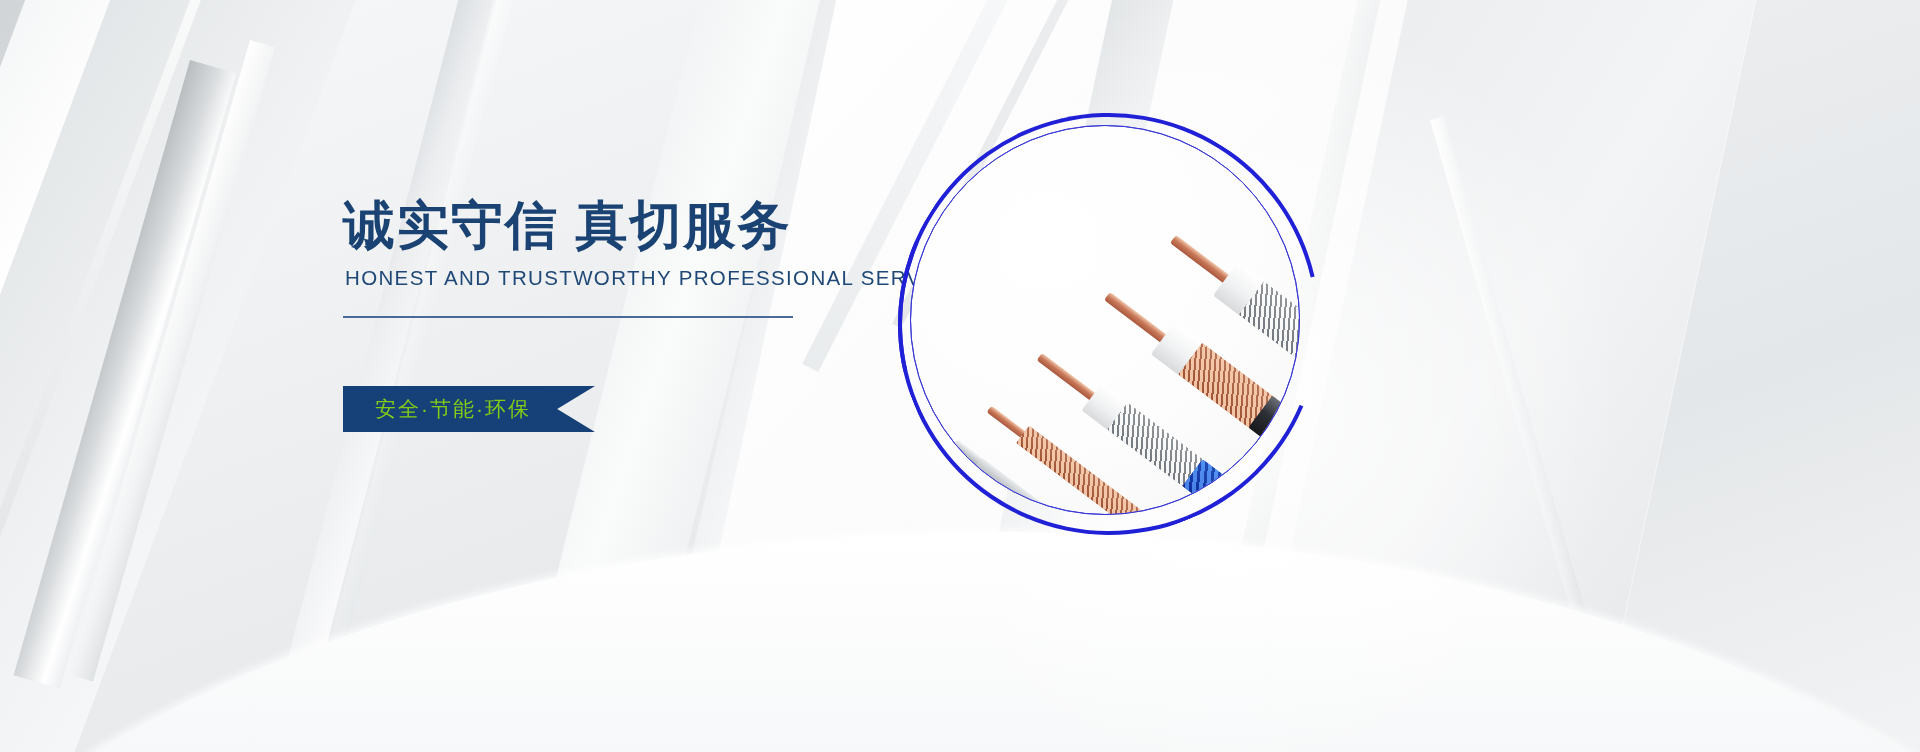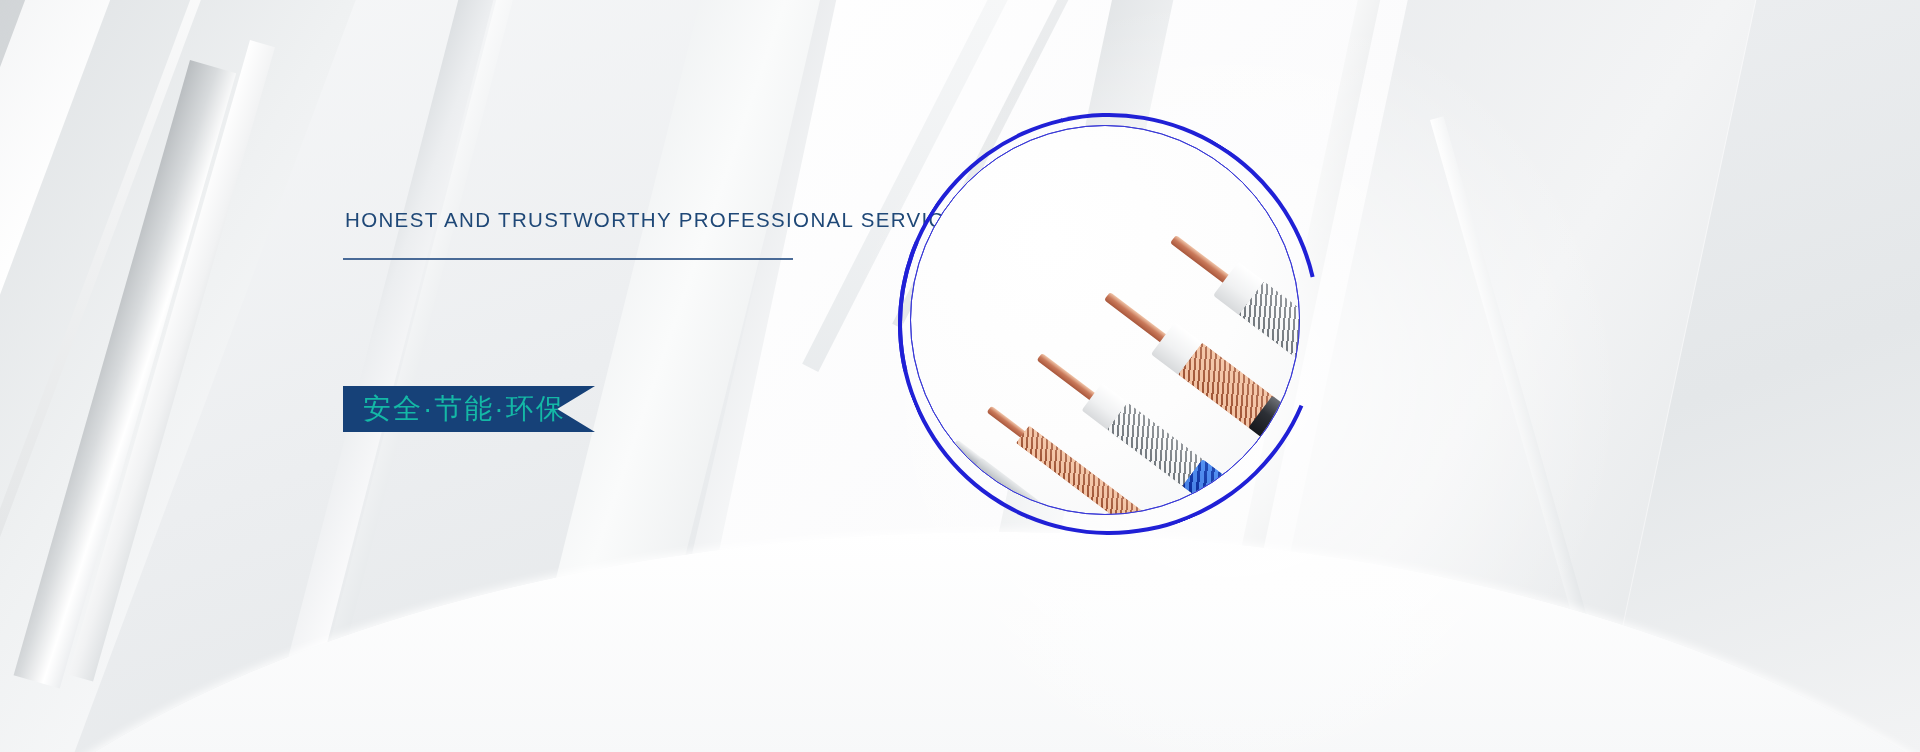--- a/index.html
+++ b/index.html
@@ -158,22 +158,22 @@
   }
 
   
   .ribbon{
     position:absolute;left:343px;top:386px;
     width:252px;height:46px;background:#164178;
     display:flex;align-items:center;
     clip-path:polygon(0 0,100% 0,85% 50%,100% 100%,0 100%);
   }
   .ribbon-label{
-    color:#14b8a6;font-size:28px;letter-spacing:2px;
-    padding-left:20px;white-space:nowrap;
+    color:#84cc16;font-size:21px;letter-spacing:2px;
+    padding-left:32px;white-space:nowrap;
   }
 
   
   .circle-wrap{position:absolute;left:910px;top:125px;width:390px;height:390px;}
 
   .photo{
     position:absolute;inset:0;border-radius:50%;overflow:hidden;
     background:radial-gradient(circle at 35% 30%,#ffffff 0%,#fdfdfd 55%,#f4f5f6 100%);
     border:1px solid #3b3bd8;
   }
@@ -277,20 +277,21 @@
     <div class="pillar"></div>
     <div class="pillar-b"></div>
     <div class="pillar-c"></div>
 
     <div class="floor-shadow"></div>
     <div class="floor"></div>
     <div class="glow"></div>
   </div>
 
   <div class="text-block">
+    <h1 class="headline">诚实守信 真切服务</h1>
 
     <div class="subtitle-en">HONEST AND TRUSTWORTHY PROFESSIONAL SERVICES</div>
 
     <div class="rule top"></div>
 
 
     <div class="rule bottom"></div>
   </div>
 
   <div class="ribbon">

